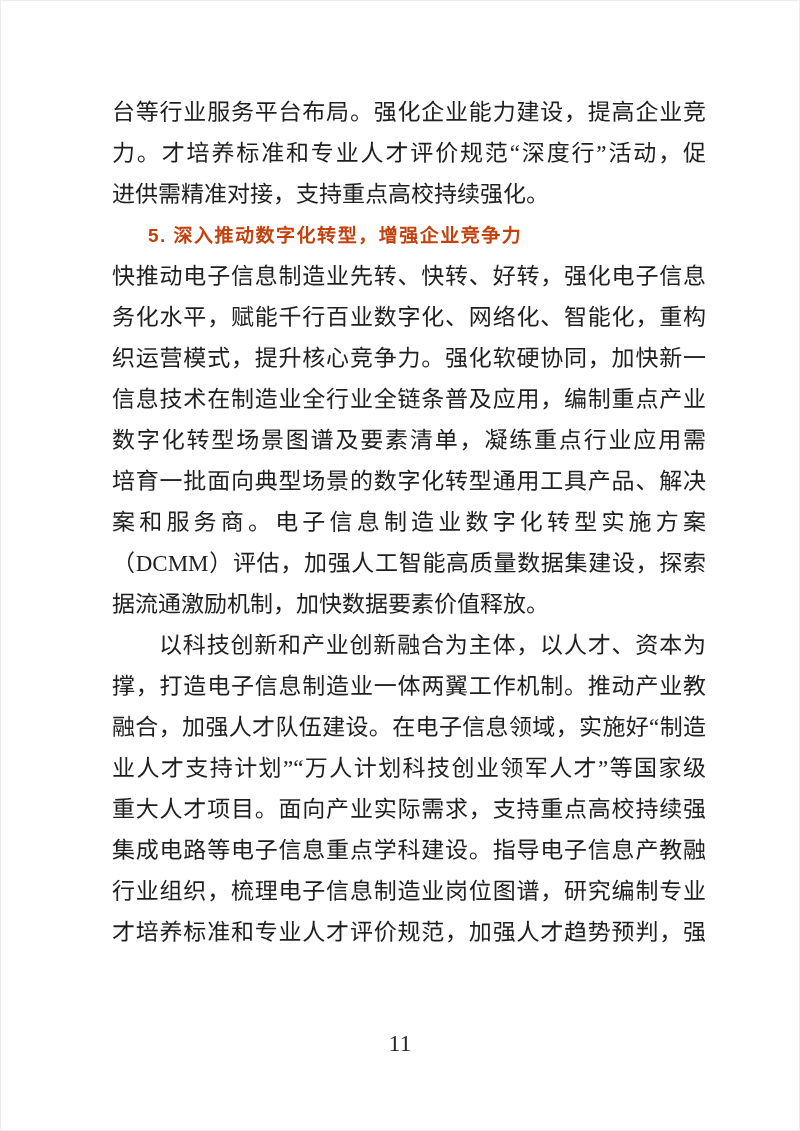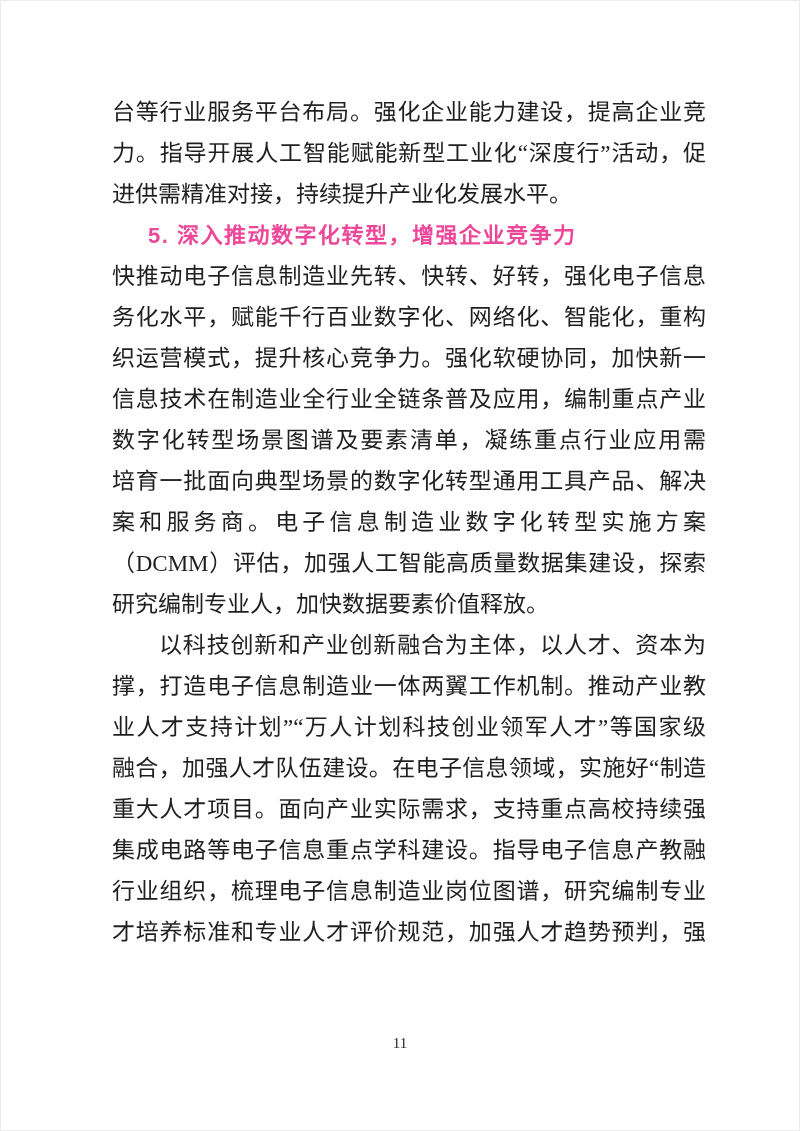--- a/index.html
+++ b/index.html
@@ -37,61 +37,61 @@
   }
   .line.end {
     text-align-last: left;
   }
   .line.indent {
     text-indent: 47px;
   }
   .heading {
     font-family: "Liberation Sans", "DejaVu Sans", sans-serif;
     font-weight: 700;
-    font-size: 22px;
+    font-size: 19px;
     line-height: 41px;
     height: 41px;
-    color: #ec4899;
+    color: #c2410c;
     text-indent: 36px;
     letter-spacing: 1.5px;
     overflow: hidden;
   }
   .page-number {
     position: absolute;
     left: 0;
     top: 1030px;
     width: 100%;
     text-align: center;
-    font-size: 15px;
+    font-size: 24px;
     line-height: 26px;
     color: #2a2a2a;
     font-family: "Liberation Serif", "DejaVu Serif", serif;
   }
 </style>
 </head>
 <body>
 
 <div class="page">
   <div class="content">
       <div class="line">台等行业服务平台布局。强化企业能力建设，提高企业竞争</div>
-      <div class="line">力。指导开展人工智能赋能新型工业化“深度行”活动，促</div>
-      <div class="line end">进供需精准对接，持续提升产业化发展水平。</div>
+      <div class="line">力。才培养标准和专业人才评价规范“深度行”活动，促</div>
+      <div class="line end">进供需精准对接，支持重点高校持续强化。</div>
       <div class="heading">5. 深入推动数字化转型，增强企业竞争力</div>
       <div class="line">快推动电子信息制造业先转、快转、好转，强化电子信息服</div>
       <div class="line">务化水平，赋能千行百业数字化、网络化、智能化，重构组</div>
       <div class="line">织运营模式，提升核心竞争力。强化软硬协同，加快新一代</div>
       <div class="line">信息技术在制造业全行业全链条普及应用，编制重点产业链</div>
       <div class="line">数字化转型场景图谱及要素清单，凝练重点行业应用需求，</div>
       <div class="line">培育一批面向典型场景的数字化转型通用工具产品、解决方</div>
       <div class="line">案和服务商。电子信息制造业数字化转型实施方案</div>
       <div class="line">（DCMM）评估，加强人工智能高质量数据集建设，探索数</div>
-      <div class="line end">研究编制专业人，加快数据要素价值释放。</div>
+      <div class="line end">据流通激励机制，加快数据要素价值释放。</div>
       <div class="line indent">以科技创新和产业创新融合为主体，以人才、资本为支</div>
       <div class="line">撑，打造电子信息制造业一体两翼工作机制。推动产业教育</div>
+      <div class="line">融合，加强人才队伍建设。在电子信息领域，实施好“制造</div>
       <div class="line">业人才支持计划”“万人计划科技创业领军人才”等国家级</div>
-      <div class="line">融合，加强人才队伍建设。在电子信息领域，实施好“制造</div>
       <div class="line">重大人才项目。面向产业实际需求，支持重点高校持续强化</div>
       <div class="line">集成电路等电子信息重点学科建设。指导电子信息产教融合</div>
       <div class="line">行业组织，梳理电子信息制造业岗位图谱，研究编制专业人</div>
       <div class="line">才培养标准和专业人才评价规范，加强人才趋势预判，强化</div>
     </div>
   <div class="page-number">11</div>
 </div>
 
 </body></html>

